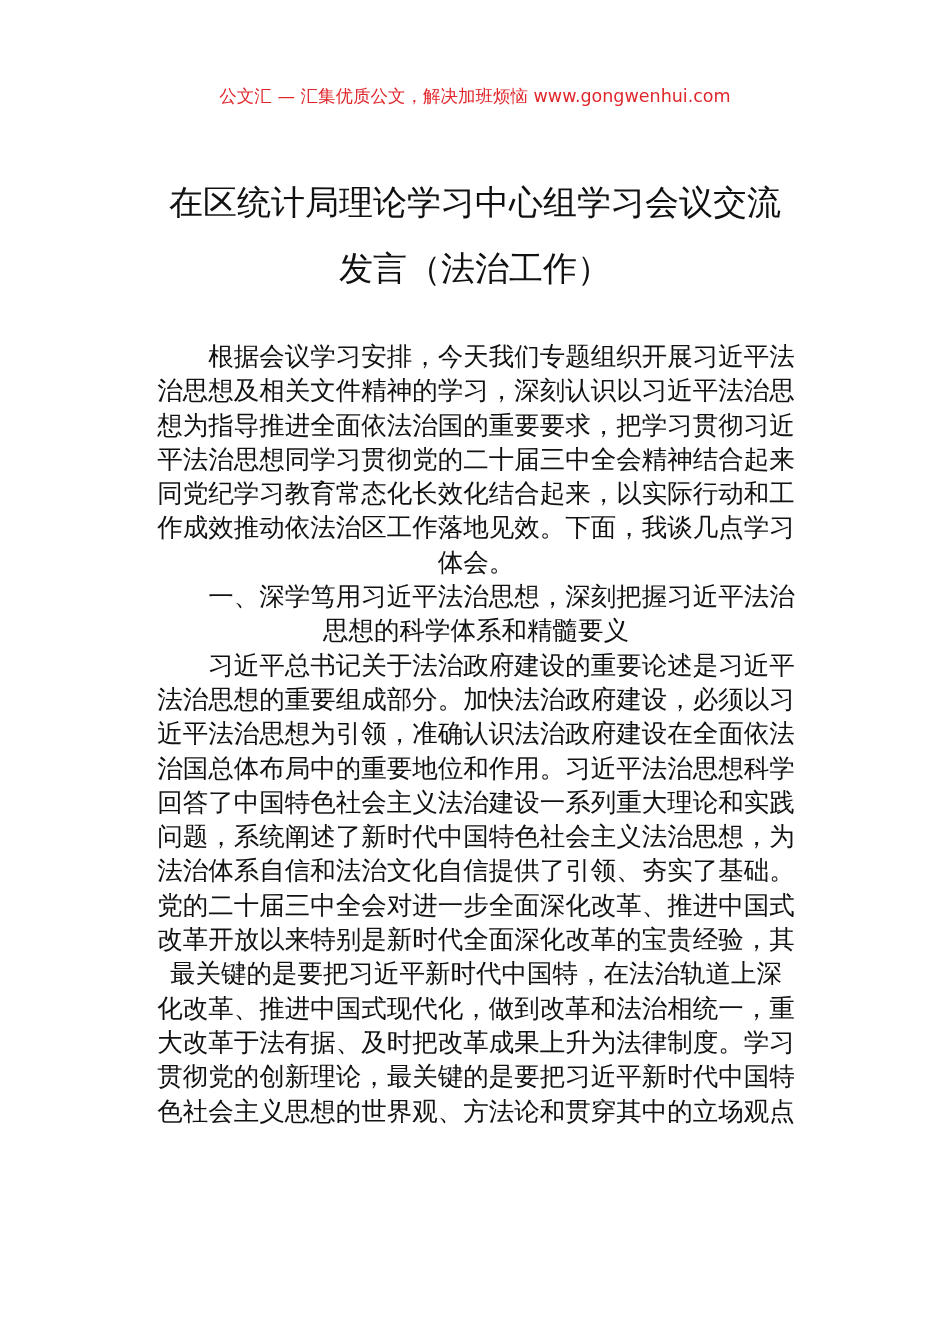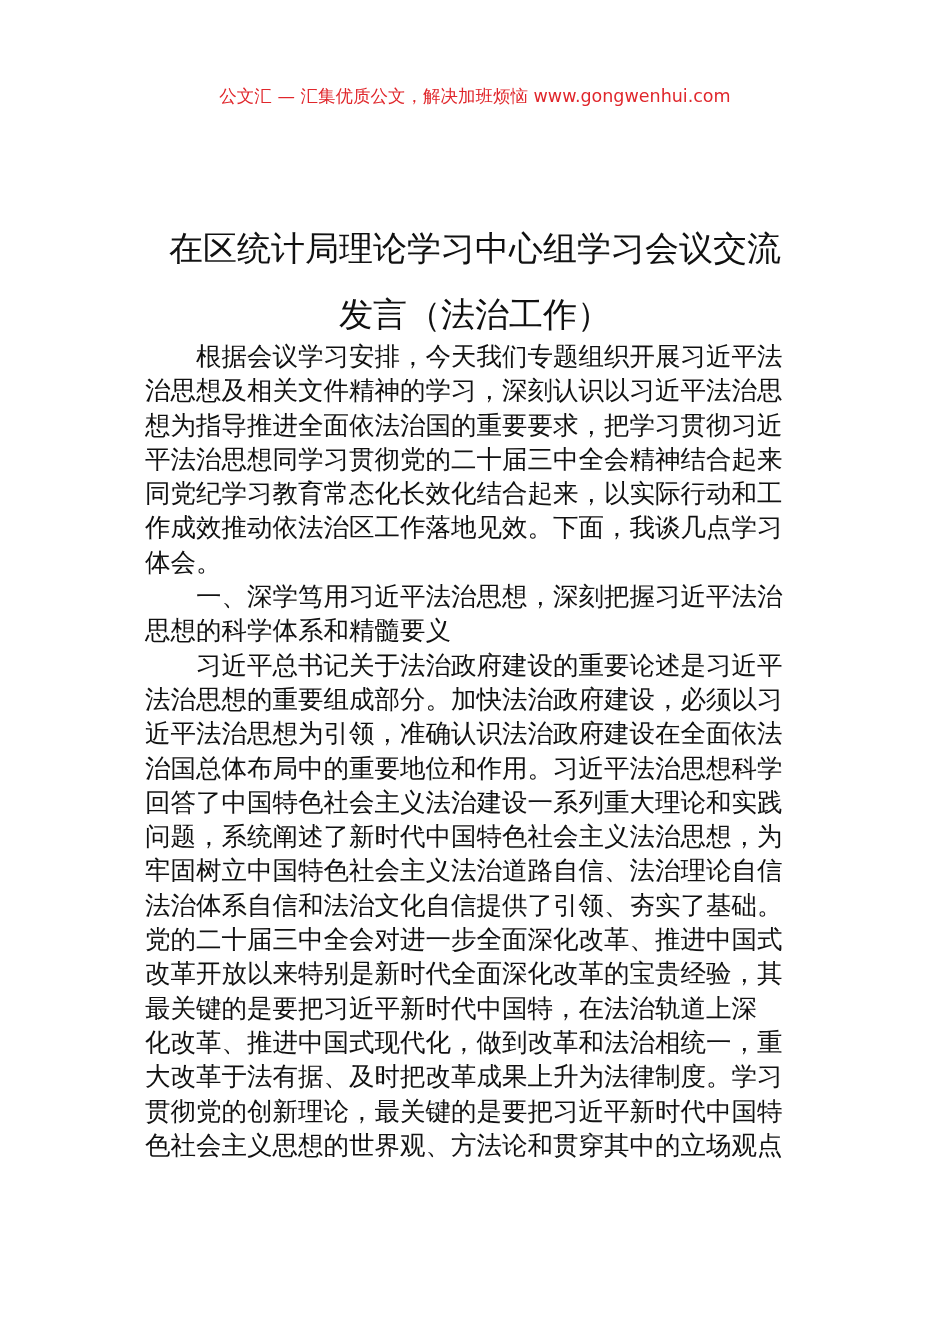--- a/index.html
+++ b/index.html
@@ -5,30 +5,30 @@
   html, body { margin: 0; padding: 0; background: #ffffff; }
   body { width: 950px; height: 1344px; position: relative; overflow: hidden; }
   .page { position: absolute; left: 0; top: 0; width: 833px; height: 1344px; background: #fff; }
   .header {
     position: absolute; top: 84px; left: 0; width: 950px; text-align: center;
     font-family: "DejaVu Sans", sans-serif; font-size: 17.5px; color: #e0262b; letter-spacing: 0px;
     white-space: nowrap;
   }
   .title {
     position: absolute; left: 140px; width: 670px; text-align: center;
-    font-family: "DejaVu Sans", sans-serif; font-size: 34px; color: #111; white-space: nowrap; margin-top: 46px;
+    font-family: "DejaVu Sans", sans-serif; font-size: 34px; color: #111; white-space: nowrap;
   }
   .title.l1 { top: 180px; }
   .title.l2 { top: 246px; }
   .body {
     position: absolute; left: 145px; top: 339px; width: 662px;
     font-family: "DejaVu Sans", sans-serif; font-size: 25.5px; color: #111;
     line-height: 34.3px;
   }
-  .body p { margin: 0; white-space: nowrap; }
+  .body p { margin: 0; white-space: nowrap; text-align: center; }
   .indent { padding-left: 51px; }
 </style>
 </head>
 <body>
 
 <div class="page">
   <div class="header">公文汇 — 汇集优质公文，解决加班烦恼 www.gongwenhui.com</div>
 
   <div class="title l1">在区统计局理论学习中心组学习会议交流</div>
   <div class="title l2">发言（法治工作）</div>
@@ -42,21 +42,20 @@
     <p>作成效推动依法治区工作落地见效。下面，我谈几点学习</p>
     <p>体会。</p>
     <p class="indent">一、深学笃用习近平法治思想，深刻把握习近平法治</p>
     <p>思想的科学体系和精髓要义</p>
     <p class="indent">习近平总书记关于法治政府建设的重要论述是习近平</p>
     <p>法治思想的重要组成部分。加快法治政府建设，必须以习</p>
     <p>近平法治思想为引领，准确认识法治政府建设在全面依法</p>
     <p>治国总体布局中的重要地位和作用。习近平法治思想科学</p>
     <p>回答了中国特色社会主义法治建设一系列重大理论和实践</p>
     <p>问题，系统阐述了新时代中国特色社会主义法治思想，为</p>
-    <p>牢固树立中国特色社会主义法治道路自信、法治理论自信</p>
     <p>法治体系自信和法治文化自信提供了引领、夯实了基础。</p>
     <p>党的二十届三中全会对进一步全面深化改革、推进中国式</p>
     <p>改革开放以来特别是新时代全面深化改革的宝贵经验，其</p>
     <p>最关键的是要把习近平新时代中国特，在法治轨道上深</p>
     <p>化改革、推进中国式现代化，做到改革和法治相统一，重</p>
     <p>大改革于法有据、及时把改革成果上升为法律制度。学习</p>
     <p>贯彻党的创新理论，最关键的是要把习近平新时代中国特</p>
     <p>色社会主义思想的世界观、方法论和贯穿其中的立场观点</p>
   </div>
 </div>

